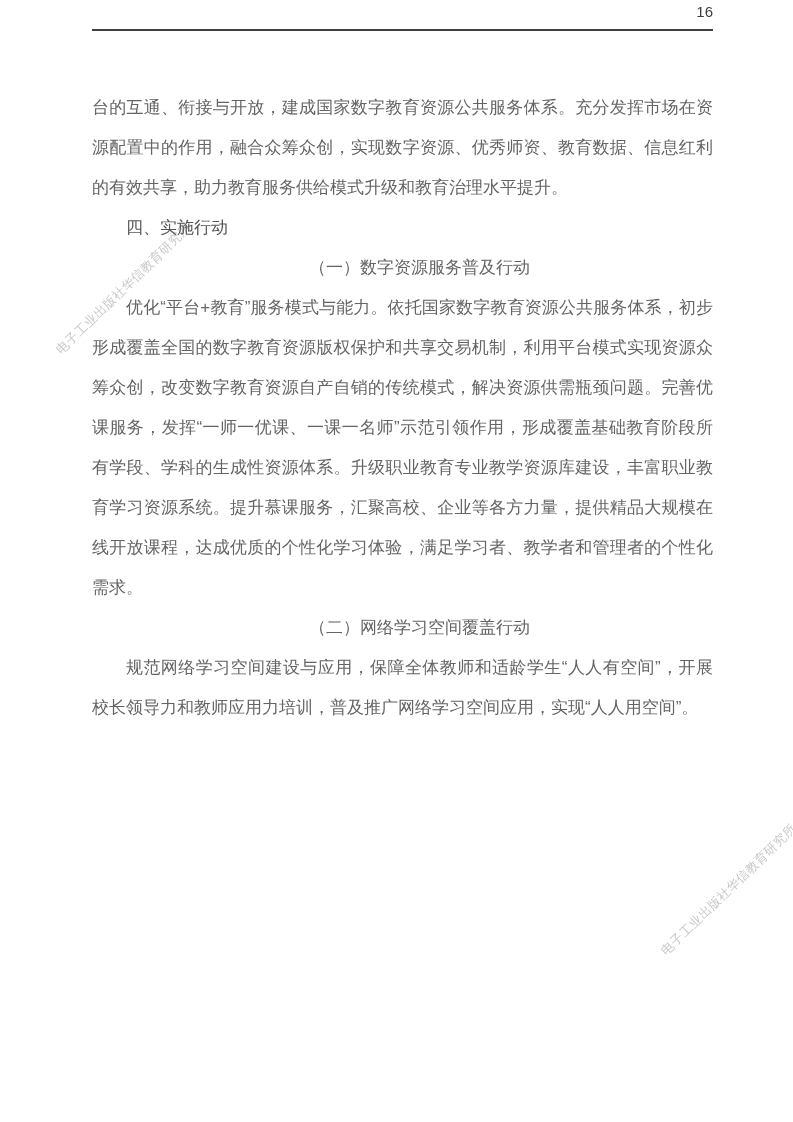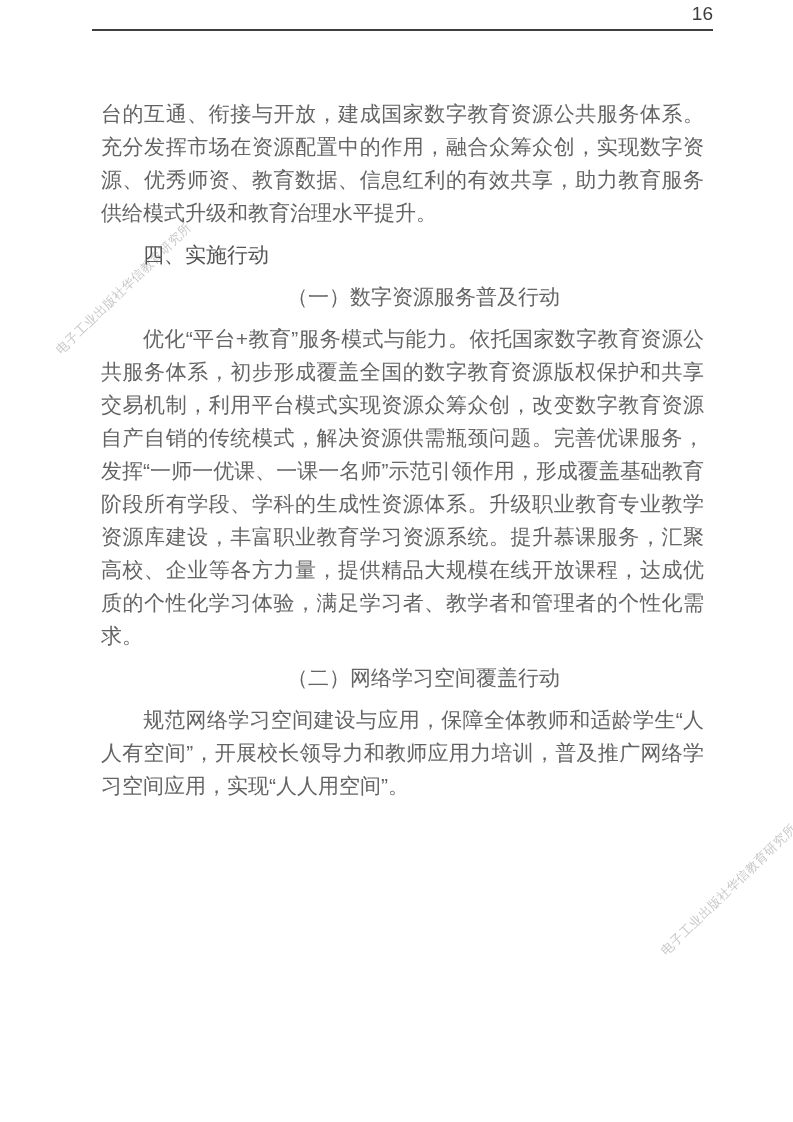--- a/index.html
+++ b/index.html
@@ -14,21 +14,21 @@
     background: #ffffff;
     overflow: hidden;
     font-family: "Liberation Sans", "DejaVu Sans", sans-serif;
   }
   .page-number {
     position: absolute;
     top: 3px;
     left: 0;
     width: 713px;
     text-align: right;
-    font-size: 19px;
+    font-size: 15px;
     color: #3d3d3d;
     z-index: 2;
   }
   .header-rule {
     position: absolute;
     left: 92px;
     top: 29px;
     width: 621px;
     height: 2px;
     background: #3f3f3f;
@@ -47,23 +47,23 @@
   .watermark.wm-1 { left: 124px; top: 289px; }
   .watermark.wm-2 { left: 729px; top: 890px; }
   .content {
     position: absolute;
     left: 92px;
     top: 88px;
     width: 621px;
     z-index: 1;
   }
   .block {
-    margin: 9px;
-    font-size: 21px;
-    line-height: 33px;
+    margin: 0;
+    font-size: 17px;
+    line-height: 40px;
     color: #646464;
     text-align: justify;
     text-justify: inter-ideograph;
     text-indent: 2em;
   }
   .block.p-noindent { text-indent: 0; }
   .block.h1 {
     font-weight: 400;
     color: #555555;
     text-align: left;

